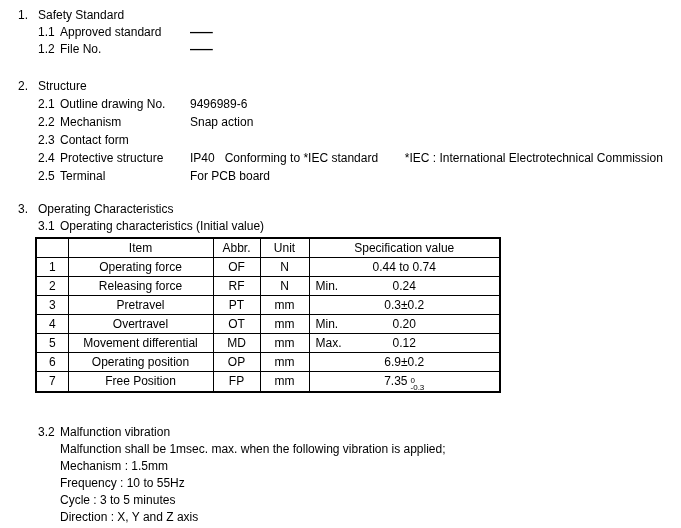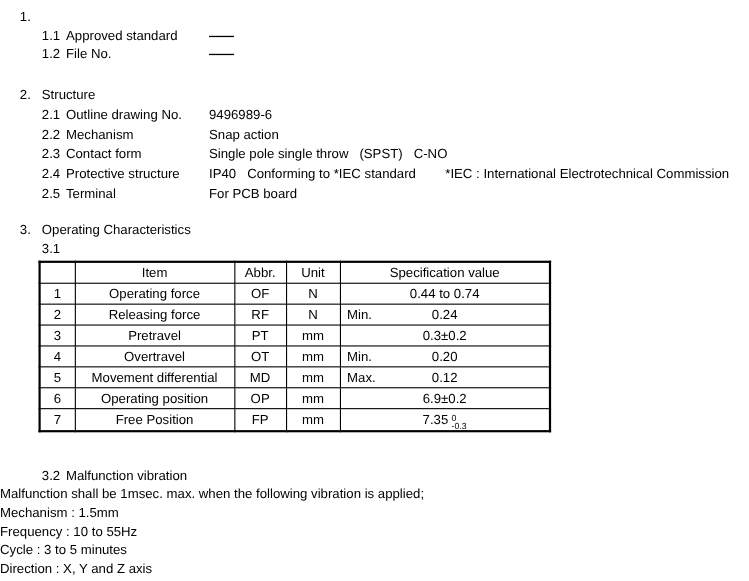--- a/index.html
+++ b/index.html
@@ -42,31 +42,32 @@
   td.item-cell { text-align: left; padding-left: 8px; margin-top: 26px; }
   td.spec-cell { position: relative; }
   .spec-prefix { position: absolute; left: 6px; top: 0; line-height: 19px; }
   .tol-stack {
     display: inline-flex; flex-direction: column;
     font-size: 8px; line-height: 7px;
     vertical-align: middle; transform: translateY(2px);
     margin-left: 3px; text-align: left;
   }
 
-  .sub32-body { line-height: 17px; }
+  .sub32-body { margin-left: 60px; line-height: 17px; }
   .mt-32 { margin-top: 30px; }
 </style>
 </head>
 <body>
 
 <div class="doc">
 
   <div>
     <div class="sec-head">
       <span class="sec-num">1.</span>
+      <span>Safety Standard</span>
     </div>
     <div class="sub">
       <span class="sub-num">1.1</span>
       <span class="sub-label">Approved standard</span>
       <span class="value dash-value">—</span>
     </div>
     <div class="sub">
       <span class="sub-num">1.2</span>
       <span class="sub-label">File No.</span>
       <span class="value dash-value">—</span>
@@ -84,41 +85,41 @@
       <span class="value">9496989-6</span>
     </div>
     <div class="sub l18">
       <span class="sub-num">2.2</span>
       <span class="sub-label">Mechanism</span>
       <span class="value">Snap action</span>
     </div>
     <div class="sub l18">
       <span class="sub-num">2.3</span>
       <span class="sub-label">Contact form</span>
-      <span class="value">Single pole single throw   (SPST)   C-NO</span>
     </div>
     <div class="sub l18">
       <span class="sub-num">2.4</span>
       <span class="sub-label">Protective structure</span>
       <span class="value">IP40   Conforming to *IEC standard        *IEC : International Electrotechnical Commission</span>
     </div>
     <div class="sub l18">
       <span class="sub-num">2.5</span>
       <span class="sub-label">Terminal</span>
       <span class="value">For PCB board</span>
     </div>
   </div>
 
   <div>
     <div class="sec-head l18 mt-sec3">
       <span class="sec-num">3.</span>
       <span>Operating Characteristics</span>
     </div>
     <div class="sub">
       <span class="sub-num">3.1</span>
+      <span>Operating characteristics (Initial value)</span>
     </div>
 
     <table class="spec-table">
       <colgroup>
         <col style="width:32px">
           <col style="width:145px">
           <col style="width:47px">
           <col style="width:49px">
           <col style="width:191px">
       </colgroup>

